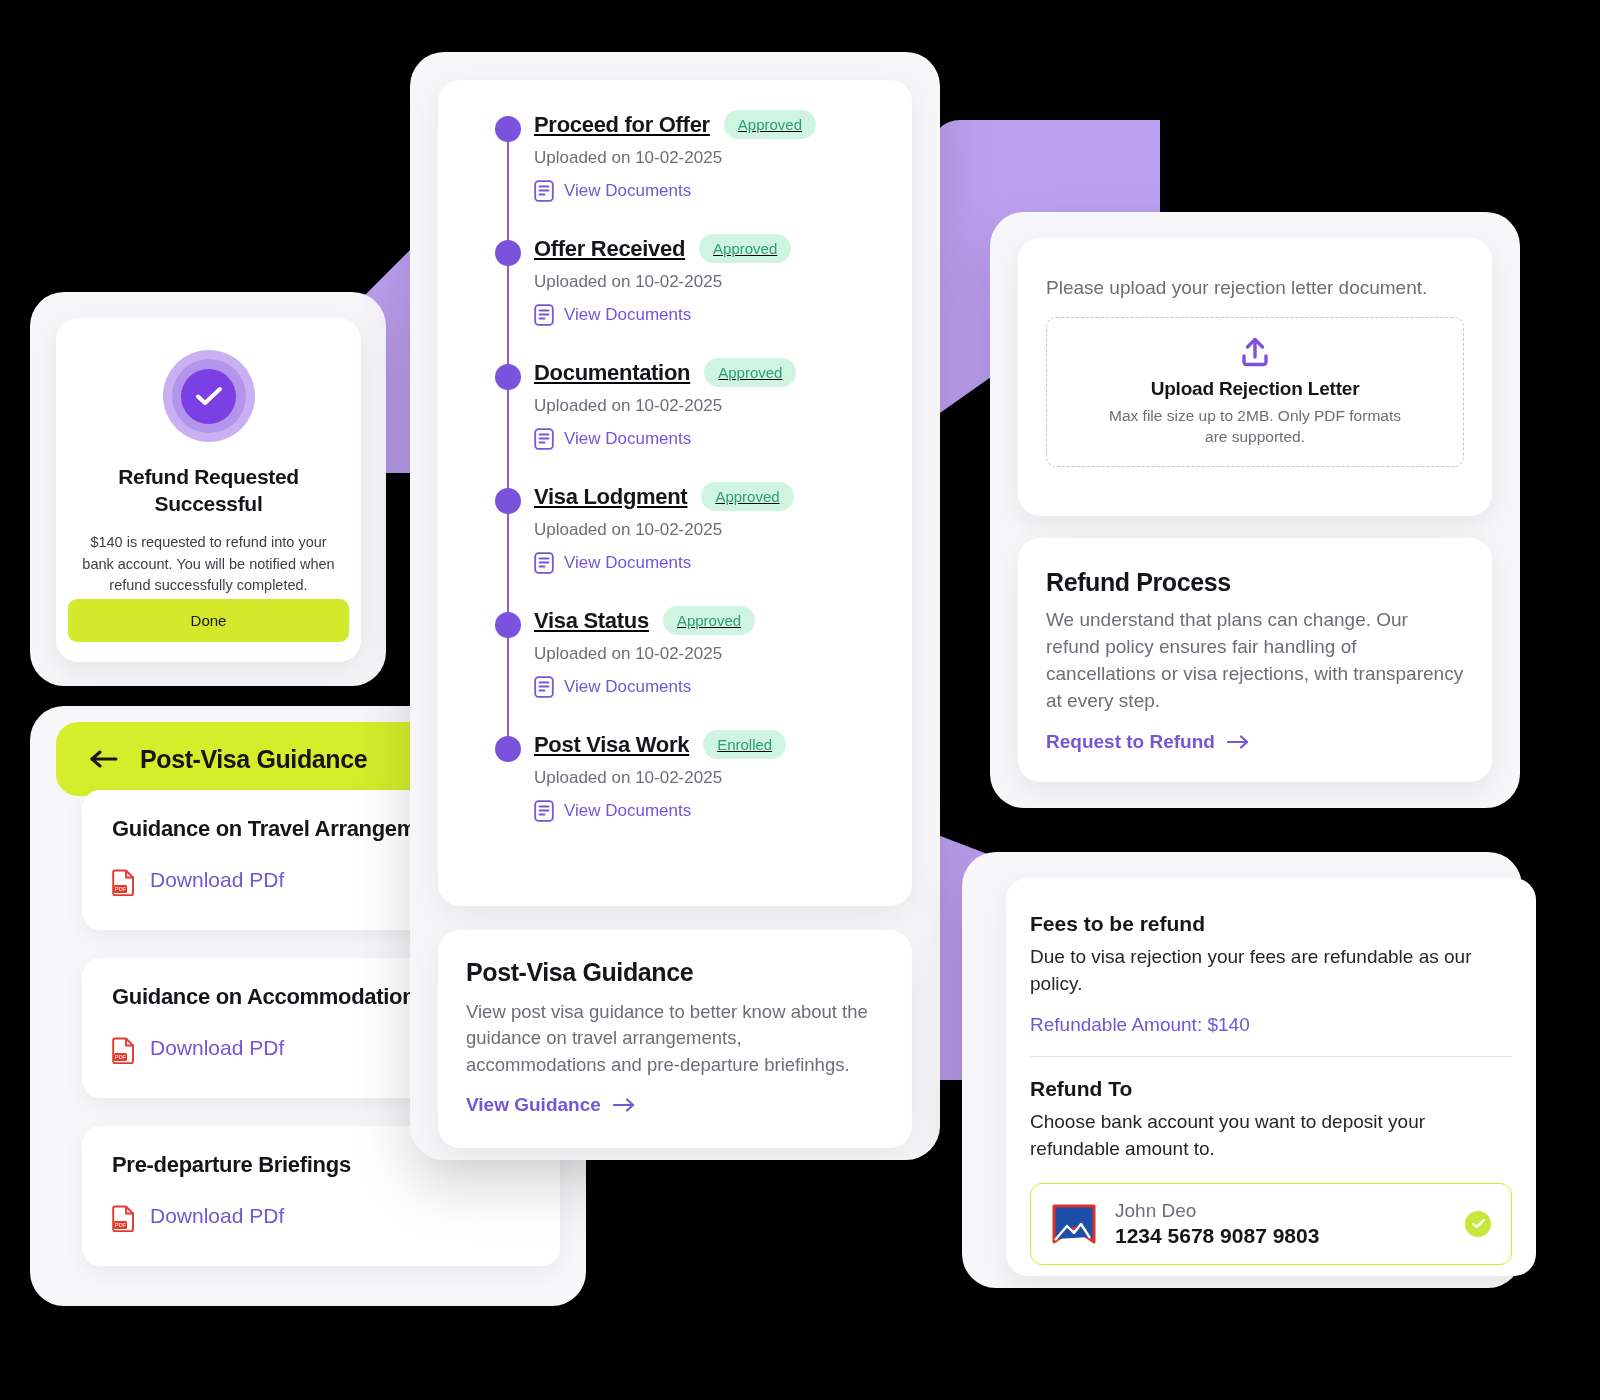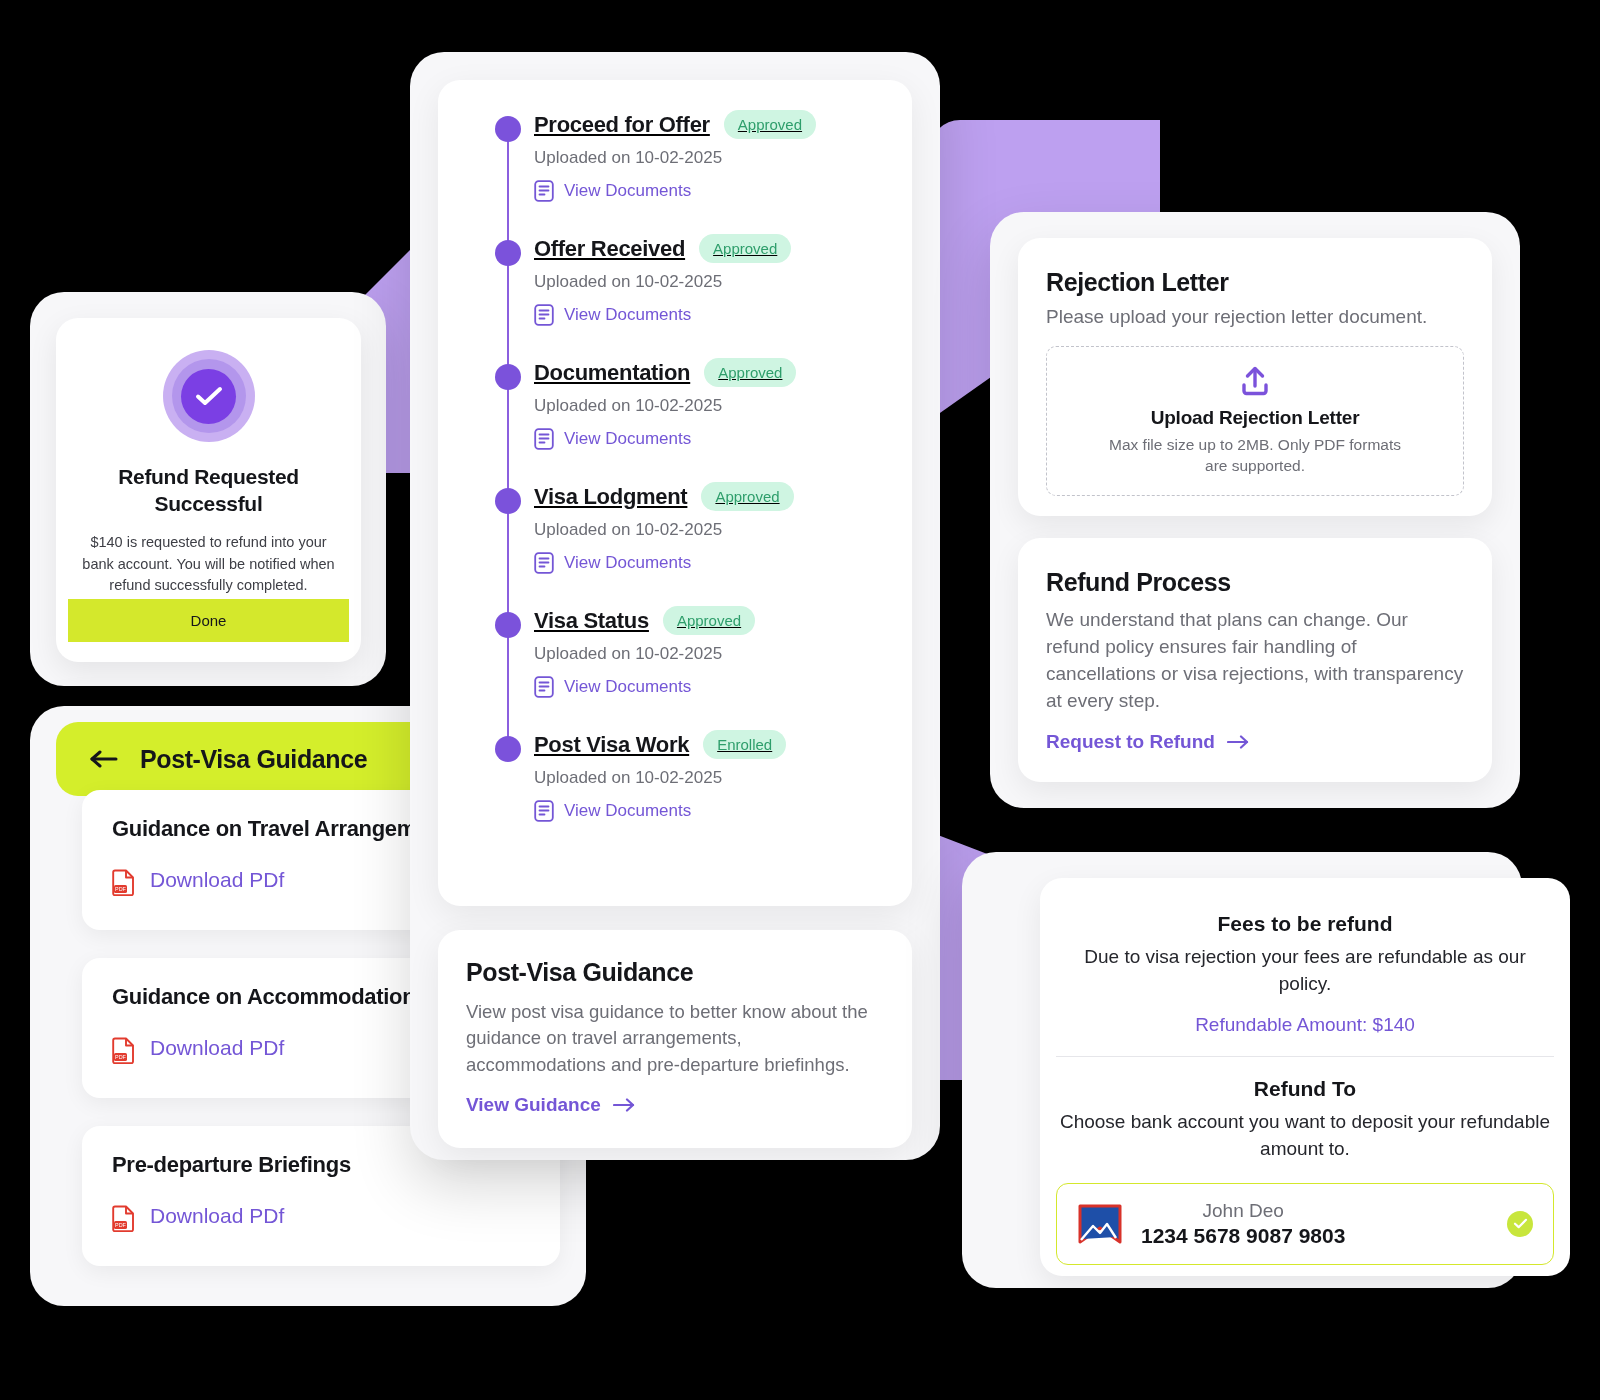--- a/index.html
+++ b/index.html
@@ -140,21 +140,21 @@
   #success-card .s-title {
     font-size: 21px; font-weight: 700; color: #15161a;
     margin: 22px 26px 0 26px; line-height: 1.28; letter-spacing: -0.3px;
   }
   #success-card .s-body {
     font-size: 14.5px; color: #3d3e45; line-height: 1.5;
     margin: 14px 26px 0 26px;
   }
   #done-button {
     position: absolute; left: 12px; right: 12px; bottom: 20px;
-    height: 43px; border-radius: 0; border: none;
+    height: 43px; border-radius: 9px; border: none;
     background: #d4e82c; color: #15161a;
     font-size: 15px; font-family: "Liberation Sans", sans-serif;
     cursor: pointer;
   }
 
   
   #pvlist-frame { left: 30px; top: 706px; width: 556px; height: 600px; }
   #pvlist-header {
     position: absolute; left: 56px; top: 722px; width: 420px; height: 74px;
     background: #d4ee2b; border-radius: 22px;
@@ -213,24 +213,23 @@
   #refund-process-card {
     left: 1018px; top: 538px; width: 474px; height: 244px;
     border-radius: 22px; padding: 30px 28px;
     box-shadow: 0 10px 30px rgba(0,0,0,0.07);
   }
   #refund-process-card .rp-body {
     font-size: 19px; color: #6d6e76; line-height: 1.42; margin-top: 10px;
   }
 
   #fees-card {
-    left: 1040px; top: 878px; width: 530px; height: 398px;
-    border-radius: 22px; padding: 34px 16px;
+    left: 1006px; top: 878px; width: 530px; height: 398px;
+    border-radius: 22px; padding: 34px 24px;
     box-shadow: 0 10px 30px rgba(0,0,0,0.07);
-    text-align: center;
   }
   .f-title { font-size: 21px; font-weight: 700; color: #15161a; }
   .f-body { font-size: 19px; color: #25262c; line-height: 1.42; margin-top: 8px; }
   .f-amount { font-size: 19px; color: #7456d6; margin-top: 16px; }
   .f-divider { height: 1px; background: #e6e6ea; margin: 20px 0; }
 
   #bank-account-option {
     display: flex; align-items: center; gap: 18px;
     border: 1.8px solid #d4e82c; border-radius: 12px;
     padding: 16px 20px; margin-top: 20px; cursor: pointer;
@@ -426,21 +425,20 @@
       <span>View Guidance</span>
       <svg class="arrow-r" viewBox="0 0 22 14" fill="none">
         <path d="M1 7h19" stroke="#7456d6" stroke-width="2.2" stroke-linecap="round"></path>
         <path d="M14 1.5 20 7l-6 5.5" stroke="#7456d6" stroke-width="2.2" stroke-linecap="round" stroke-linejoin="round"></path>
       </svg>
     </div>
   </div>
 
   <div class="frame" id="right-frame-top"></div>
   <div class="card" id="rejection-card">
-    <div class="r-title">Rejection Letter</div>
     <div class="r-sub">Please upload your rejection letter document.</div>
     <div id="upload-dropzone">
       <svg class="upload-icon" viewBox="0 0 34 32" fill="none">
         <path d="M17 21V4" stroke="#7b52db" stroke-width="3.4" stroke-linecap="round"></path>
         <path d="M9.5 11 17 3.5 24.5 11" stroke="#7b52db" stroke-width="3.4" stroke-linecap="round" stroke-linejoin="round"></path>
         <path d="M6 20v6a2.5 2.5 0 0 0 2.5 2.5h17A2.5 2.5 0 0 0 28 26v-6" stroke="#7b52db" stroke-width="3.4" stroke-linecap="round"></path>
       </svg>
       <div class="up-main">Upload Rejection Letter</div>
       <div class="up-note">Max file size up to 2MB. Only PDF formats are supported.</div>
     </div>

